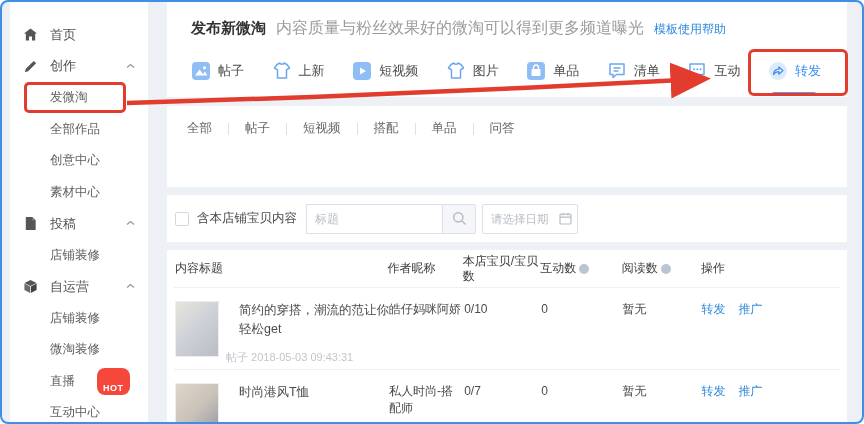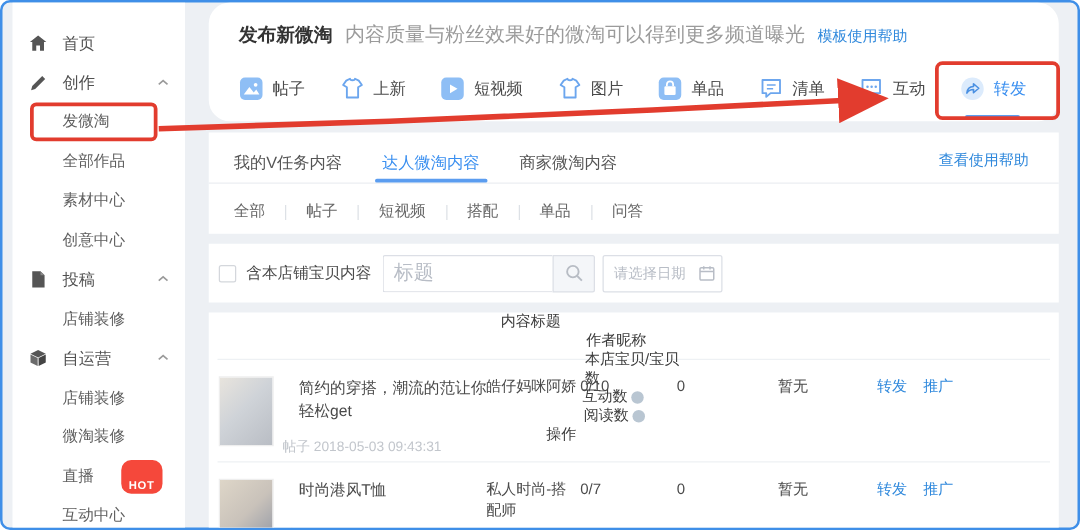--- a/index.html
+++ b/index.html
@@ -25,21 +25,21 @@
   .hot-badge {
     margin-left:22px; background:#f5483b; color:#fff; font-size:9px; font-weight:bold;
     border-radius:8px; padding:16px 6px 2px; line-height:1; letter-spacing:.5px;
   }
   .redbox1 {
     position:absolute; left:14px; top:0; width:102px; height:31px;
     border:3px solid #e23c2e; border-radius:5px; pointer-events:none;
   }
   
   .panel { position:absolute; left:165px; width:680px; background:#fff; }
-  .panel1 { top:0; height:95px; padding:16px 24px 0;border-radius:17px; }
+  .panel1 { top:0; height:95px; padding:16px 24px 0; }
   .panel2 { top:104px; height:81px; }
   .panel3 { top:193px; height:47px; display:flex; align-items:center; padding-left:8px; }
   .panel4 { top:248px; height:176px; padding:0 7px; }
   
   .hrow { display:flex; align-items:baseline; gap:10px; }
   .ptitle { font-size:15px; font-weight:bold; color:#333; }
   .psub { font-size:16px; color:#9b9b9b; }
   .blue-link { font-size:12px; color:#3089dc; cursor:pointer; text-decoration:none; }
   
   .ctabs { display:flex; justify-content:space-between; margin-top:22px; padding:0 2px 0 0; }
@@ -61,35 +61,35 @@
   .stab.active::after { content:""; position:absolute; left:-6px; right:-6px; bottom:0; height:3px; background:#5b9df0; border-radius:2px; }
   .help-right { position:absolute; right:24px; top:14px; }
   .ftabs { display:flex; align-items:center; padding:14px 0 0 20px; font-size:12.5px; color:#666; }
   .ftab { cursor:pointer; }
   .fsep { width:1px; height:12px; background:#dde1e6; margin:0 16px; }
   
   .chk { width:14px; height:14px; border:1px solid #d4d7dc; border-radius:2px; background:#fff; margin-right:8px; flex:0 0 auto; cursor:pointer; }
   .chk-label { font-size:12.5px; color:#4a4a4a; margin-right:9px; }
   .txt-input {
     width:136px; height:30px; border:1px solid #dcdfe6; border-right:none; border-radius:2px 0 0 2px;
-    font-size:16px; color:#333; padding:0 8px; outline:none; font-family:inherit;
+    font-size:12px; color:#333; padding:0 8px; outline:none; font-family:inherit;
   }
   .txt-input::placeholder, .date-input::placeholder { color:#b8bdc6; }
   .search-btn {
     width:34px; height:30px; background:#f4f6f9; border:1px solid #dcdfe6; border-radius:0 2px 2px 0;
     display:flex; align-items:center; justify-content:center; cursor:pointer;
   }
   .date-wrap { position:relative; margin-left:6px; }
   .date-input {
     width:96px; height:30px; border:1px solid #dcdfe6; border-radius:2px;
     font-size:11.5px; color:#333; padding:0 22px 0 8px; outline:none; font-family:inherit;
   }
   .date-cal { position:absolute; right:6px; top:8px; }
   
-  .thead { display:flex; align-items:center; height:38px; border-bottom:1px solid #eef1f4;flex-direction:column; }
+  .thead { display:flex; align-items:center; height:38px; border-bottom:1px solid #eef1f4; }
   .th { font-size:12px; color:#3d3d3d; display:flex; align-items:center; line-height:1.25; }
   .c1{width:215px; padding-left:1px;} .c2{width:76px;} .c3{width:78px;} .c4{width:82px;} .c5{width:80px;} .c6{width:140px;}
   .info-dot { width:10px; height:10px; border-radius:50%; background:#b9c6d2; display:inline-block; margin-left:3px; flex:0 0 auto; }
   .trow { display:flex; align-items:flex-start; padding-top:13px; position:relative; }
   .trow + .trow { border-top:1px solid #eef1f4; margin-top:12px; }
   .cell { font-size:12px; color:#4a4a4a; line-height:1.45; }
   .title-cell { display:flex; gap:20px; }
   .thumb { width:44px; height:56px; border:1px solid #eee; flex:0 0 auto;
     background:linear-gradient(135deg,#e8e4dd 0%,#cfd3d8 45%,#b9bdc4 100%); }
   .thumb2 { background:linear-gradient(135deg,#ded6c8 0%,#c9c2ba 50%,#8d94a3 100%); }
@@ -124,24 +124,24 @@
         </svg>
     </div>
     <div class="side-item child">
       <span>发微淘</span>
       <div class="redbox1"></div>
     </div>
     <div class="side-item child">
       <span>全部作品</span>
     </div>
     <div class="side-item child">
+      <span>创意中心</span>
+    </div>
+    <div class="side-item child">
       <span>素材中心</span>
-    </div>
-    <div class="side-item child">
-      <span>创意中心</span>
     </div>
     <div class="side-item">
       <svg class="sicon" viewBox="0 0 16 16">
           <path d="M3 1 H10 L13.5 4.5 V15 H3 Z" fill="#555"></path>
           <path d="M10 1 V4.5 H13.5" fill="#888"></path>
         </svg>
       <span>投稿</span>
       <svg class="caret" width="9" height="6" viewBox="0 0 9 6">
           <polyline points="1,4.5 4.5,1.5 8,4.5" fill="none" stroke="#9a9a9a" stroke-width="1.3"></polyline>
         </svg>
@@ -240,26 +240,20 @@
             <path d="M5.5 13.5 C5.8 9.5 8.5 8.3 10.8 8.2 L10.8 6 L15 9.6 L10.8 13.2 L10.8 10.6 C8.8 10.6 6.8 11.4 5.5 13.5 Z" fill="none" stroke="#4a90e2" stroke-width="1.3" stroke-linejoin="round"></path>
           </svg>
         <span>转发</span>
         <span class="underline"></span>
         <div class="redbox2"></div>
       </div>
     </div>
   </section>
 
   <section class="panel panel2">
-    <div class="stabs">
-      <span class="stab">我的V任务内容</span>
-      <span class="stab active">达人微淘内容</span>
-      <span class="stab">商家微淘内容</span>
-      <a class="blue-link help-right">查看使用帮助</a>
-    </div>
     <div class="ftabs">
       <span class="ftab">全部</span>
         <span class="fsep"></span>
       <span class="ftab">帖子</span>
         <span class="fsep"></span>
       <span class="ftab">短视频</span>
         <span class="fsep"></span>
       <span class="ftab">搭配</span>
         <span class="fsep"></span>
       <span class="ftab">单品</span>

